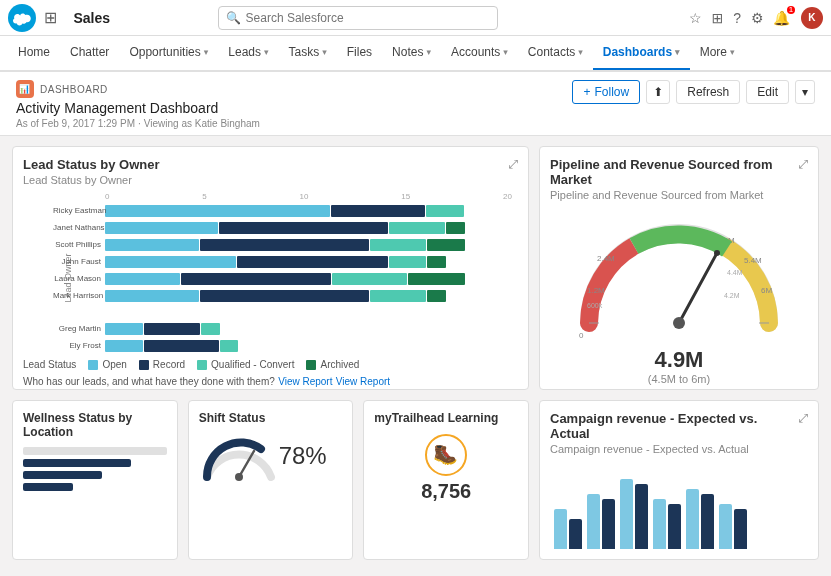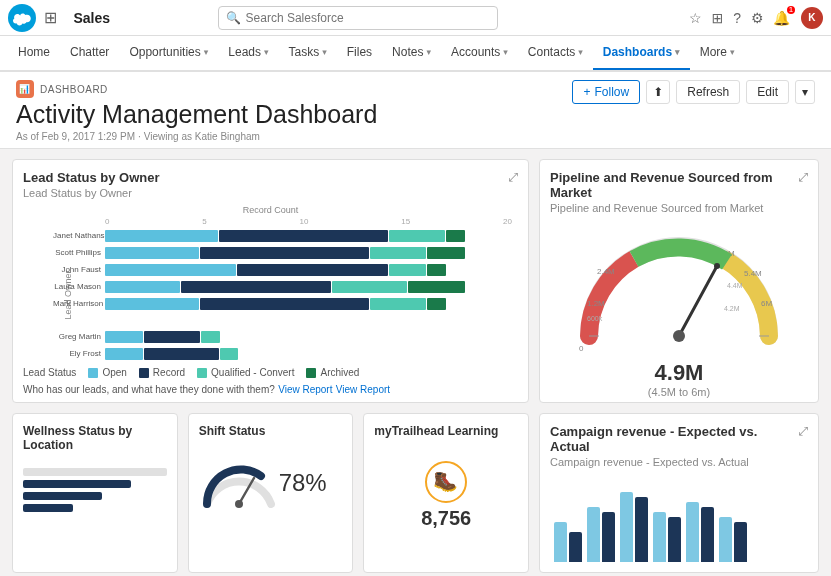--- a/index.html
+++ b/index.html
@@ -21,21 +21,21 @@
     .nav-items { display: flex; align-items: center; height: 100%; }
     .nav-item { display: flex; align-items: center; height: 100%; padding: 0 10px; font-size: 12px; color: #444; cursor: pointer; border-bottom: 2px solid transparent; white-space: nowrap; }
     .nav-item.active { color: #0070d2; border-bottom: 2px solid #0070d2; font-weight: 600; }
     .nav-item .chevron { font-size: 9px; margin-left: 3px; color: #888; }
     .grid-icon { color: #666; font-size: 16px; margin-right: 8px; cursor: pointer; }
 
     
     .dash-header { background: #fff; padding: 8px 16px 6px 16px; border-bottom: 1px solid #e0e0e0; }
     .dash-label { font-size: 10px; color: #666; text-transform: uppercase; letter-spacing: 0.5px; display: flex; align-items: center; gap: 6px; }
     .dash-label-icon { background: #e8734a; color: white; border-radius: 4px; width: 18px; height: 18px; display: flex; align-items: center; justify-content: center; font-size: 9px; }
-    .dash-title { font-size: 25px; font-weight: 300; color: #222; margin-top: 2px; }
+    .dash-title { font-size: 14px; font-weight: 300; color: #222; margin-top: 2px; }
     .dash-meta { font-size: 10px; color: #888; margin-top: 2px; }
     .dash-actions { display: flex; align-items: center; gap: 6px; margin-left: auto; }
     .btn { border: 1px solid #ddd; background: #fff; border-radius: 3px; padding: 4px 10px; font-size: 12px; cursor: pointer; color: #333; }
     .btn-icon { border: 1px solid #ddd; background: #fff; border-radius: 3px; padding: 4px 6px; font-size: 12px; cursor: pointer; color: #333; }
     .dash-header-row { display: flex; align-items: flex-start; }
     .follow-btn { background: #fff; border: 1px solid #0070d2; color: #0070d2; border-radius: 3px; padding: 4px 10px; font-size: 12px; cursor: pointer; display: flex; align-items: center; gap: 4px; }
 
     
     .main-content { padding: 10px 12px; display: grid; grid-template-columns: 1fr 280px; grid-template-rows: auto auto; gap: 10px; height: calc(576px - 36px - 36px - 70px); overflow: hidden; }
 
@@ -55,21 +55,21 @@
     
     .pipeline-card { grid-row: 1 / 2; grid-column: 2 / 3; padding: 10px; }
     .gauge-container { display: flex; flex-direction: column; align-items: center; padding: 6px 0; }
     .gauge-value { text-align: center; margin-top: 4px; }
     .gauge-main { font-size: 22px; font-weight: 600; color: #333; }
     .gauge-sub { font-size: 11px; color: #888; }
 
     
     .bottom-left { grid-column: 1 / 2; display: grid; grid-template-columns: 1fr 1fr 1fr; gap: 10px; }
     .widget-card { background: #fff; border: 1px solid #ddd; border-radius: 4px; padding: 10px; overflow: hidden; }
-    .widget-title { font-size: 12px; font-weight: 600; color: #333; margin-bottom: 16px; }
+    .widget-title { font-size: 12px; font-weight: 600; color: #333; margin-bottom: 2px; }
 
     .wellness-bar-container { margin-top: 8px; }
 
     .shift-gauge { display: flex; flex-direction: row; align-items: center; padding-top: 4px; }
 
     .trailhead-widget { display: flex; flex-direction: column; align-items: center; }
 
     
     .campaign-card { grid-column: 2 / 3; padding: 10px; }
   </style>
@@ -143,32 +143,39 @@
 
   <div class="card lead-card">
     <div style="display:flex;justify-content:space-between;align-items:flex-start;">
       <div>
         <div class="card-title">Lead Status by Owner</div>
         <div class="card-subtitle">Lead Status by Owner</div>
       </div>
       <span class="chart-expand">⤢</span>
     </div>
     <div style="position:relative;">
-      <div style="text-align:center;font-size:9px;color:#888;margin-bottom:2px;">Record Count</div>
       <div style="display:flex;justify-content:space-between;padding-left:82px;padding-right:6px;font-size:8px;color:#aaa;margin-bottom:2px;">
         <span>0</span>
           <span>5</span>
           <span>10</span>
           <span>15</span>
           <span>20</span>
       </div>
       <div style="position:relative;">
         <div style="position:absolute;left:20px;top:50%;transform:translateY(-50%) rotate(-90deg);font-size:9px;color:#888;white-space:nowrap;">Lead Owner</div>
 
         <div id="bar-rows-container">
+            <div style="display: flex; align-items: center; gap: 2px; height: 15px; margin-bottom: 2px; position: relative; padding-left: 82px;">
+              <span style="position: absolute; left: 30px; font-size: 8px; color: rgb(85, 85, 85); white-space: nowrap; text-align: right; width: 48px;">Ricky Eastman</span>
+              <div style="display: flex; flex: 1 1 0%; height: 12px; gap: 1px;">
+                <div style="width: 54.5455%; height: 100%; background: rgb(91, 192, 222); border-radius: 1px;"></div>
+                <div style="width: 22.7273%; height: 100%; background: rgb(28, 53, 87); border-radius: 1px;"></div>
+                <div style="width: 9.09091%; height: 100%; background: rgb(78, 201, 176); border-radius: 1px;"></div>
+              </div>
+            </div>
             <div style="display: flex; align-items: center; gap: 2px; height: 15px; margin-bottom: 2px; position: relative; padding-left: 82px;">
               <span style="position: absolute; left: 30px; font-size: 8px; color: rgb(85, 85, 85); white-space: nowrap; text-align: right; width: 48px;">Janet Nathans</span>
               <div style="display: flex; flex: 1 1 0%; height: 12px; gap: 1px;">
                 <div style="width: 27.2727%; height: 100%; background: rgb(91, 192, 222); border-radius: 1px;"></div>
                 <div style="width: 40.9091%; height: 100%; background: rgb(28, 53, 87); border-radius: 1px;"></div>
                 <div style="width: 13.6364%; height: 100%; background: rgb(78, 201, 176); border-radius: 1px;"></div>
                 <div style="width: 4.54545%; height: 100%; background: rgb(26, 122, 74); border-radius: 1px;"></div>
               </div>
             </div>
             <div style="display: flex; align-items: center; gap: 2px; height: 15px; margin-bottom: 2px; position: relative; padding-left: 82px;">

